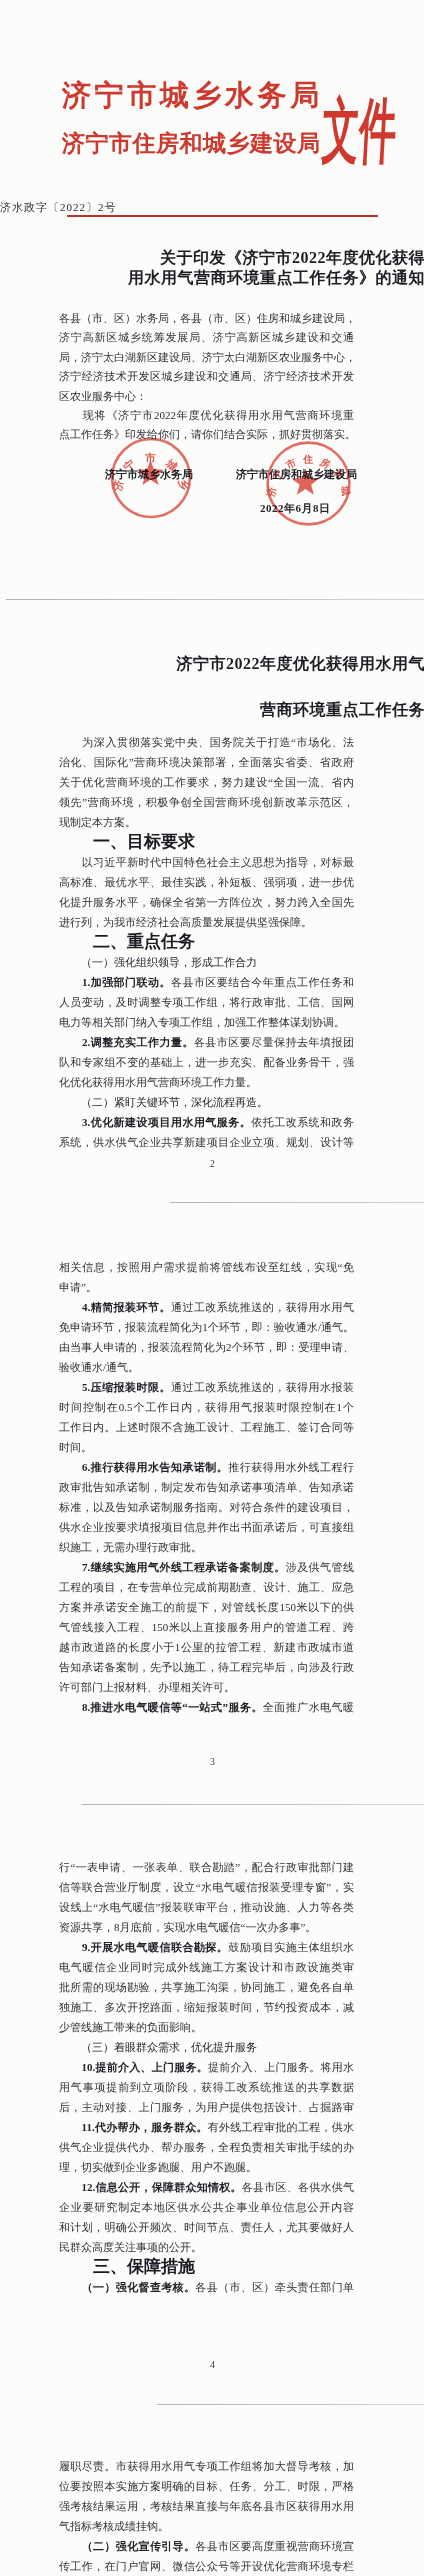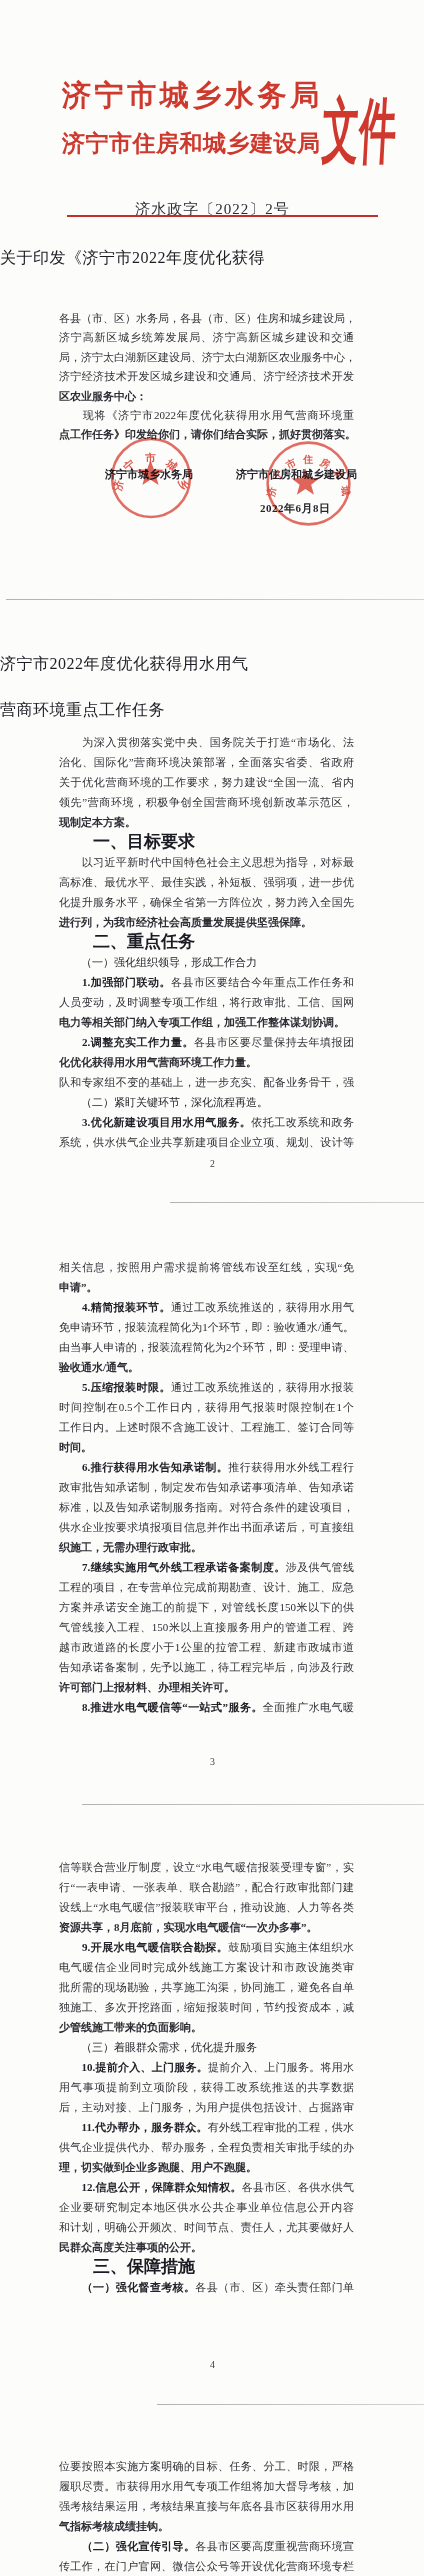--- a/index.html
+++ b/index.html
@@ -6,28 +6,28 @@
   .doc{position:relative;width:425px;height:3009px;margin:0 auto;background:#fcfcfa;
        font-family:"Liberation Serif","DejaVu Serif",serif;color:#2e2e36;overflow:hidden;}
   .abs{position:absolute;}
   
   .org1{left:62px;top:76px;font-size:29px;font-weight:700;letter-spacing:3.6px;
         color:#ce392e;white-space:nowrap;}
   .org2{left:62px;top:128px;font-size:23px;font-weight:700;letter-spacing:0.5px;
         color:#ce392e;white-space:nowrap;}
   .wenjian{left:325px;top:84px;font-size:71px;font-weight:700;color:#cf382d;
            transform:scaleX(.52) skewX(-6deg);transform-origin:0 0;white-space:nowrap;}
-  .docnum{left:0;right:0;top:200px;text-align:center;font-size:15px;letter-spacing:1px;color:#2b2b33;}
+  .docnum{left:0;right:0;top:200px;text-align:left;font-size:11px;letter-spacing:1px;color:#2b2b33;}
   .rule{left:67px;top:215px;width:311px;height:1.5px;background:#c03028;}
-  .ntitle{left:0;right:0;text-align:left;font-weight:400;font-size:16px;color:#1d1d25;letter-spacing:0.5px;}
+  .ntitle{left:0;right:0;text-align:right;font-weight:700;font-size:16px;color:#1d1d25;letter-spacing:0.5px;}
   
   .lines{left:59px;width:295px;}
   .pl{line-height:var(--lh);font-size:11px;text-align:justify;text-align-last:justify;
       color:#2e2e36;white-space:nowrap;}
-  .pl.end{text-align-last:left;font-weight:bold;}
+  .pl.end{text-align-last:left;}
   .pl .pre{font-weight:700;color:#22222a;}
   .pl.h{font-weight:700;font-size:17px;color:#1b1b23;}
   .pl.s{font-weight:400;color:#22222a;}
   .signer{font-size:11px;font-weight:600;color:#26262e;white-space:nowrap;}
   .date{font-size:11px;font-weight:600;color:#26262e;white-space:nowrap;letter-spacing:0.5px;}
   .pagenum{left:0;right:0;text-align:center;font-size:9.8px;color:#3c3c46;}
   .sep{height:1px;background:linear-gradient(to right,#8a8a8a,#bdbdbd);opacity:.65;}
   .stamp{mix-blend-mode:multiply;}
 </style>
 </head>
@@ -35,20 +35,21 @@
 
 <div class="doc">
 
   <div class="abs org1">济宁市城乡水务局</div>
   <div class="abs org2">济宁市住房和城乡建设局</div>
   <div class="abs wenjian">文件</div>
   <div class="abs docnum">济水政字〔2022〕2号</div>
   <div class="abs rule"></div>
 
   <div class="abs ntitle" style="top:248px">关于印发《济宁市2022年度优化获得</div>
+  <div class="abs ntitle" style="top:268px">用水用气营商环境重点工作任务》的通知</div>
 
   <div class="abs lines" style="top:309px;--lh:19.4px">
       <div class="pl"><span>各县（市、区）水务局，各县（市、区）住房和城乡建设局，</span></div>
       <div class="pl"><span>济宁高新区城乡统筹发展局、济宁高新区城乡建设和交通</span></div>
       <div class="pl"><span>局，济宁太白湖新区建设局、济宁太白湖新区农业服务中心，</span></div>
       <div class="pl"><span>济宁经济技术开发区城乡建设和交通局、济宁经济技术开发</span></div>
       <div class="pl end"><span>区农业服务中心：</span></div>
       <div class="pl"><span>　　现将《济宁市2022年度优化获得用水用气营商环境重</span></div>
       <div class="pl end"><span>点工作任务》印发给你们，请你们结合实际，抓好贯彻落实。</span></div>
     </div>
@@ -96,22 +97,22 @@
       <div class="pl"><span>　　以习近平新时代中国特色社会主义思想为指导，对标最</span></div>
       <div class="pl"><span>高标准、最优水平、最佳实践，补短板、强弱项，进一步优</span></div>
       <div class="pl"><span>化提升服务水平，确保全省第一方阵位次，努力跨入全国先</span></div>
       <div class="pl end"><span>进行列，为我市经济社会高质量发展提供坚强保障。</span></div>
       <div class="pl h end"><span>　　二、重点任务</span></div>
       <div class="pl s end"><span>　　（一）强化组织领导，形成工作合力</span></div>
       <div class="pl"><span class="pre">　　1.加强部门联动。</span><span>各县市区要结合今年重点工作任务和</span></div>
       <div class="pl"><span>人员变动，及时调整专项工作组，将行政审批、工信、国网</span></div>
       <div class="pl end"><span>电力等相关部门纳入专项工作组，加强工作整体谋划协调。</span></div>
       <div class="pl"><span class="pre">　　2.调整充实工作力量。</span><span>各县市区要尽量保持去年填报团</span></div>
+      <div class="pl"><span>队和专家组不变的基础上，进一步充实、配备业务骨干，强</span></div>
       <div class="pl end"><span>化优化获得用水用气营商环境工作力量。</span></div>
-      <div class="pl"><span>队和专家组不变的基础上，进一步充实、配备业务骨干，强</span></div>
       <div class="pl s end"><span>　　（二）紧盯关键环节，深化流程再造。</span></div>
       <div class="pl"><span class="pre">　　3.优化新建设项目用水用气服务。</span><span>依托工改系统和政务</span></div>
       <div class="pl"><span>系统，供水供气企业共享新建项目企业立项、规划、设计等</span></div>
     </div>
   <div class="abs pagenum" style="top:1158px">2</div>
 
   <div class="abs lines" style="top:1257px;--lh:20px">
       <div class="pl"><span>相关信息，按照用户需求提前将管线布设至红线，实现“免</span></div>
       <div class="pl end"><span>申请”。</span></div>
       <div class="pl"><span class="pre">　　4.精简报装环节。</span><span>通过工改系统推送的，获得用水用气</span></div>
@@ -132,22 +133,22 @@
       <div class="pl"><span>方案并承诺安全施工的前提下，对管线长度150米以下的供</span></div>
       <div class="pl"><span>气管线接入工程、150米以上直接服务用户的管道工程、跨</span></div>
       <div class="pl"><span>越市政道路的长度小于1公里的拉管工程、新建市政城市道</span></div>
       <div class="pl"><span>告知承诺备案制，先予以施工，待工程完毕后，向涉及行政</span></div>
       <div class="pl end"><span>许可部门上报材料、办理相关许可。</span></div>
       <div class="pl"><span class="pre">　　8.推进水电气暖信等“一站式”服务。</span><span>全面推广水电气暖</span></div>
     </div>
   <div class="abs pagenum" style="top:1756px">3</div>
 
   <div class="abs lines" style="top:1857px;--lh:20px">
+      <div class="pl"><span>行“一表申请、一张表单、联合勘踏”，配合行政审批部门建</span></div>
       <div class="pl"><span>信等联合营业厅制度，设立“水电气暖信报装受理专窗”，实</span></div>
-      <div class="pl"><span>行“一表申请、一张表单、联合勘踏”，配合行政审批部门建</span></div>
       <div class="pl"><span>设线上“水电气暖信”报装联审平台，推动设施、人力等各类</span></div>
       <div class="pl end"><span>资源共享，8月底前，实现水电气暖信“一次办多事”。</span></div>
       <div class="pl"><span class="pre">　　9.开展水电气暖信联合勘探。</span><span>鼓励项目实施主体组织水</span></div>
       <div class="pl"><span>电气暖信企业同时完成外线施工方案设计和市政设施类审</span></div>
       <div class="pl"><span>批所需的现场勘验，共享施工沟渠，协同施工，避免各自单</span></div>
       <div class="pl"><span>独施工、多次开挖路面，缩短报装时间，节约投资成本，减</span></div>
       <div class="pl end"><span>少管线施工带来的负面影响。</span></div>
       <div class="pl s end"><span>　　（三）着眼群众需求，优化提升服务</span></div>
       <div class="pl"><span class="pre">　　10.提前介入、上门服务。</span><span>提前介入、上门服务。将用水</span></div>
       <div class="pl"><span>用气事项提前到立项阶段，获得工改系统推送的共享数据</span></div>
@@ -158,22 +159,22 @@
       <div class="pl"><span class="pre">　　12.信息公开，保障群众知情权。</span><span>各县市区、各供水供气</span></div>
       <div class="pl"><span>企业要研究制定本地区供水公共企事业单位信息公开内容</span></div>
       <div class="pl"><span>和计划，明确公开频次、时间节点、责任人，尤其要做好人</span></div>
       <div class="pl end"><span>民群众高度关注事项的公开。</span></div>
       <div class="pl h end"><span>　　三、保障措施</span></div>
       <div class="pl"><span class="pre">　　（一）强化督查考核。</span><span>各县（市、区）牵头责任部门单</span></div>
     </div>
   <div class="abs pagenum" style="top:2359px">4</div>
 
   <div class="abs lines" style="top:2456px;--lh:20px">
+      <div class="pl"><span>履职尽责。市获得用水用气专项工作组将加大督导考核，加</span></div>
       <div class="pl"><span>位要按照本实施方案明确的目标、任务、分工、时限，严格</span></div>
-      <div class="pl"><span>履职尽责。市获得用水用气专项工作组将加大督导考核，加</span></div>
       <div class="pl"><span>强考核结果运用，考核结果直接与年底各县市区获得用水用</span></div>
       <div class="pl end"><span>气指标考核成绩挂钩。</span></div>
       <div class="pl"><span class="pre">　　（二）强化宣传引导。</span><span>各县市区要高度重视营商环境宣</span></div>
       <div class="pl"><span>传工作，在门户官网、微信公众号等开设优化营商环境专栏</span></div>
       <div class="pl"></div>
     </div>
 
 </div>
 
 

